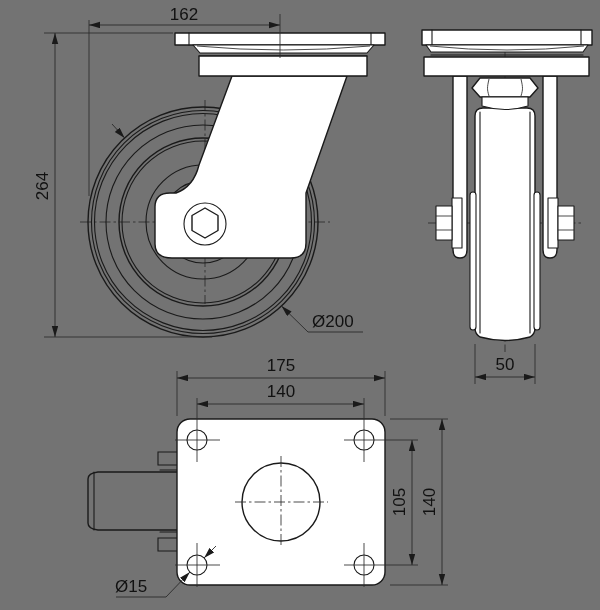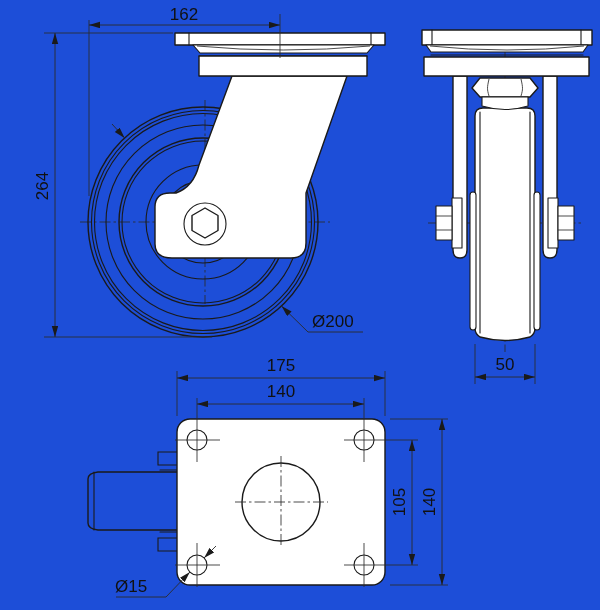--- a/index.html
+++ b/index.html
@@ -1,16 +1,16 @@
 <!DOCTYPE html>
 <html><head>
 <meta charset="utf-8">
 <style>
   html,body{margin:0;padding:0;background:#ffffff;}
-  .page{width:600px;height:610px;background:#1d4ed8;position:relative;overflow:hidden;
+  .page{width:600px;height:610px;background:#737373;position:relative;overflow:hidden;
         font-family:"Liberation Sans", sans-serif;}
   svg{display:block;}
   .geo{stroke:#1a1a1a;stroke-width:1.4;fill:none;stroke-linecap:round;stroke-linejoin:round;}
   .geo2{stroke:#1a1a1a;stroke-width:1.1;fill:none;stroke-linecap:round;}
   .fillw{fill:#ffffff;stroke:#1a1a1a;stroke-width:1.4;stroke-linejoin:round;}
   .fillw2{fill:#ffffff;stroke:#1a1a1a;stroke-width:1.1;stroke-linejoin:round;}
   .dim{stroke:#2a2a2a;stroke-width:0.9;fill:none;}
   .cl{stroke:#2a2a2a;stroke-width:0.85;fill:none;stroke-dasharray:11 3 2.5 3;}
   .thin{stroke:#2a2a2a;stroke-width:0.85;fill:none;}
   text{fill:#111111;font-family:"Liberation Sans", sans-serif;font-size:17px;}

